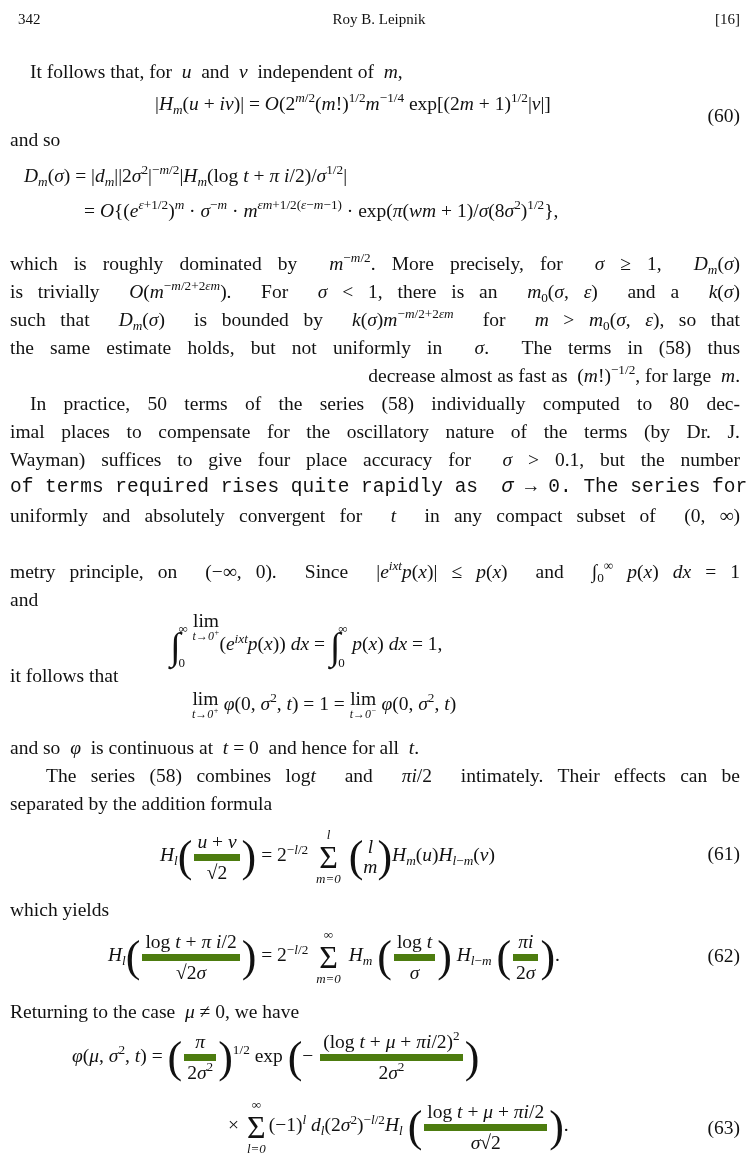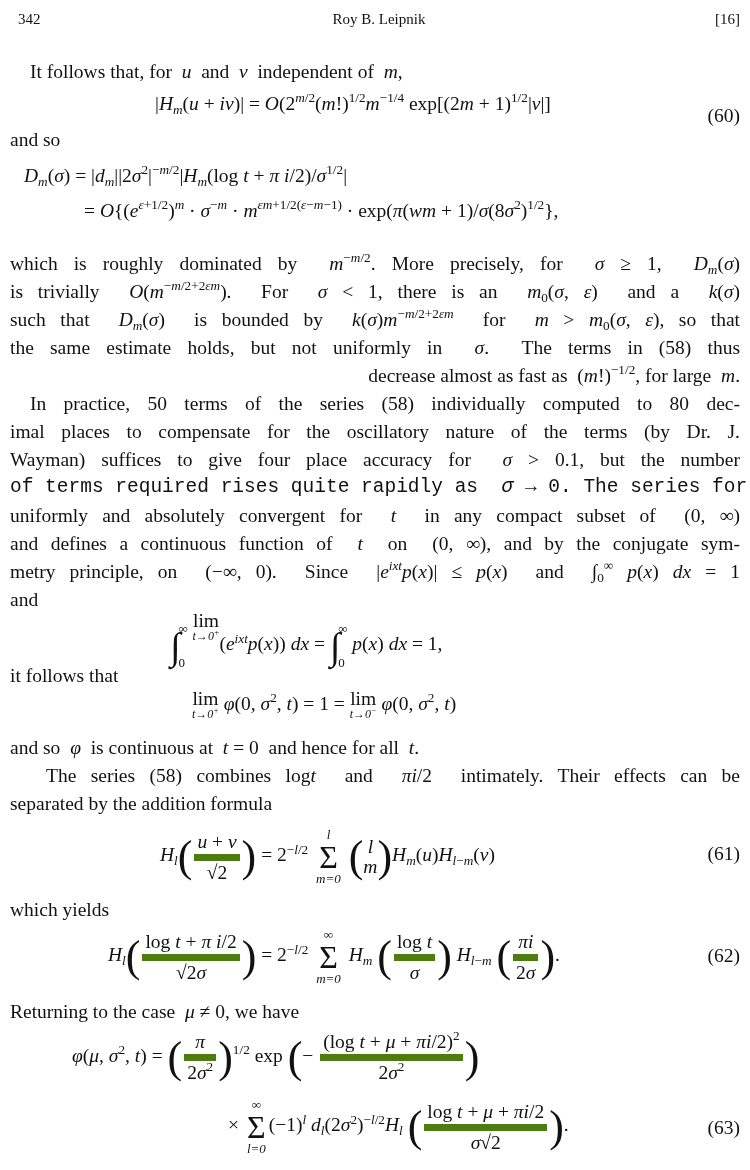--- a/index.html
+++ b/index.html
@@ -70,21 +70,20 @@
   <div class="ln just" style="top:278px;">is trivially &nbsp;<i>O</i>(<i>m</i><sup>−<i>m</i>/2+2<i>εm</i></sup>). &nbsp;For &nbsp;<i>σ</i> &lt; 1, there is an &nbsp;<i>m</i><sub>0</sub>(<i>σ</i>, <i>ε</i>) &nbsp;and a &nbsp;<i>k</i>(<i>σ</i>)</div>
   <div class="ln just" style="top:306px;">such that &nbsp;<i>D</i><sub><i>m</i></sub>(<i>σ</i>) &nbsp;is bounded by &nbsp;<i>k</i>(<i>σ</i>)<i>m</i><sup>−<i>m</i>/2+2<i>εm</i></sup> &nbsp;for &nbsp;<i>m</i> &gt; <i>m</i><sub>0</sub>(<i>σ</i>, <i>ε</i>), so that</div>
   <div class="ln just" style="top:334px;">the same estimate holds, but not uniformly in &nbsp;<i>σ</i>. &nbsp;The terms in (58) thus</div>
   <div class="ln" style="top:362px;text-align:right;">decrease almost as fast as &nbsp;(<i>m</i>!)<sup>−1/2</sup>, for large &nbsp;<i>m</i>.</div>
 
   <div class="ln just ind" style="top:390px;">In practice, 50 terms of the series (58) individually computed to 80 dec-</div>
   <div class="ln just" style="top:418px;">imal places to compensate for the oscillatory nature of the terms (by Dr. J.</div>
   <div class="ln just" style="top:446px;">Wayman) suffices to give four place accuracy for &nbsp;<i>σ</i> &gt; 0.1, but the number</div>
   <div class="ln just" style="top:474px;font-family:Liberation Mono, monospace;">of terms required rises quite rapidly as &nbsp;<i>σ</i> → 0. The series for &nbsp;<i>φ</i>(0, <i>σ</i><sup>2</sup>, <i>t</i>) &nbsp;is</div>
   <div class="ln just" style="top:502px;">uniformly and absolutely convergent for &nbsp;<i>t</i>&nbsp; in any compact subset of &nbsp;(0, ∞)</div>
-  <div class="ln just" style="top:530px;">and defines a continuous function of &nbsp;<i>t</i>&nbsp; on &nbsp;(0, ∞), and by the conjugate sym-</div>
   <div class="ln just" style="top:558px;">metry principle, on &nbsp;(−∞, 0). &nbsp;Since &nbsp;|<i>e</i><sup><i>ixt</i></sup><i>p</i>(<i>x</i>)| ≤ <i>p</i>(<i>x</i>) &nbsp;and &nbsp;∫<sub>0</sub><sup>∞</sup> <i>p</i>(<i>x</i>) <i>dx</i> = 1</div>
   <div class="ln" style="top:586px;">and</div>
 
   <div class="eq" style="left:170px; top:612px; line-height:40px;">
     <span class="int">∫</span><span class="intlims"><span>∞</span><span>0</span></span>
     <span class="limop"><span class="lab">lim</span><span class="sub2">t→0<sup>+</sup></span></span>(<i>e</i><sup><i>ixt</i></sup><i>p</i>(<i>x</i>)) <i>dx</i> =
     <span class="int">∫</span><span class="intlims"><span>∞</span><span>0</span></span>
     <i>p</i>(<i>x</i>) <i>dx</i> = 1,
   </div>
 

